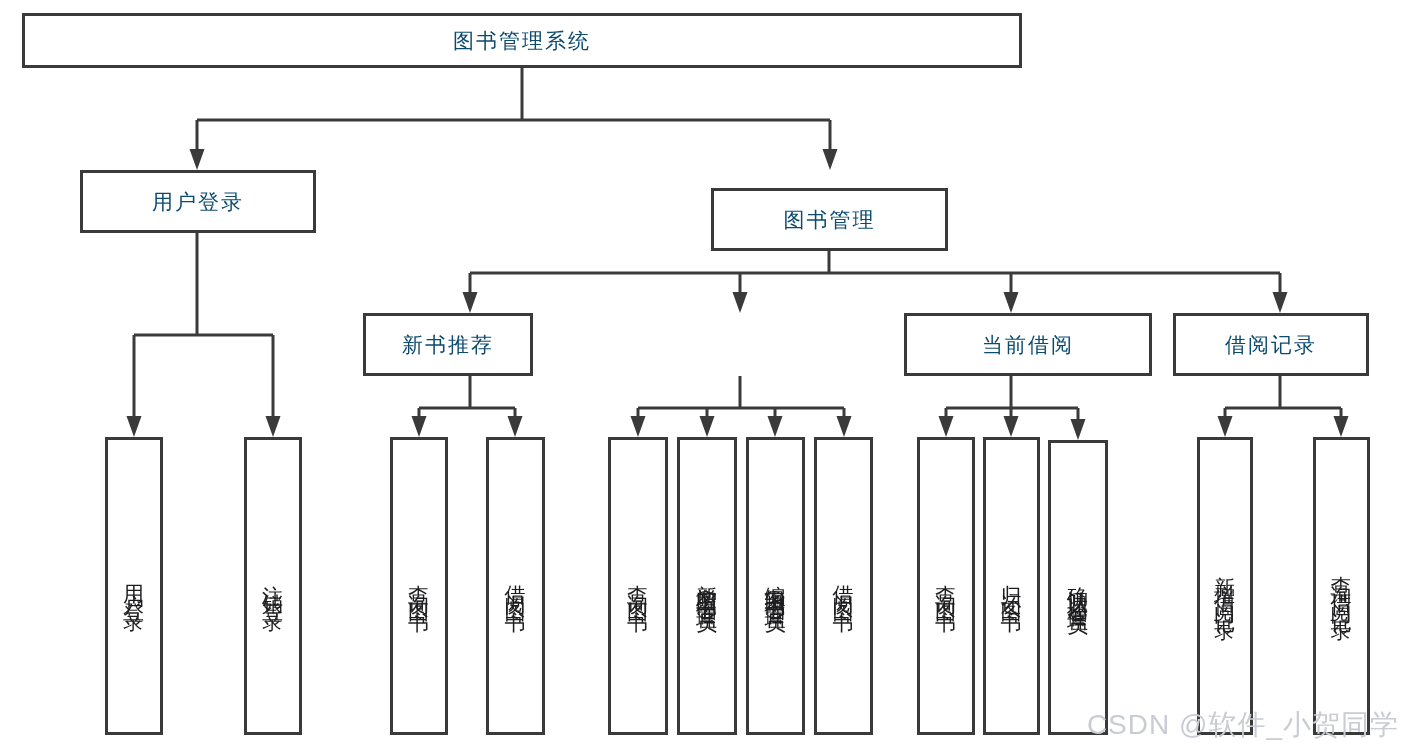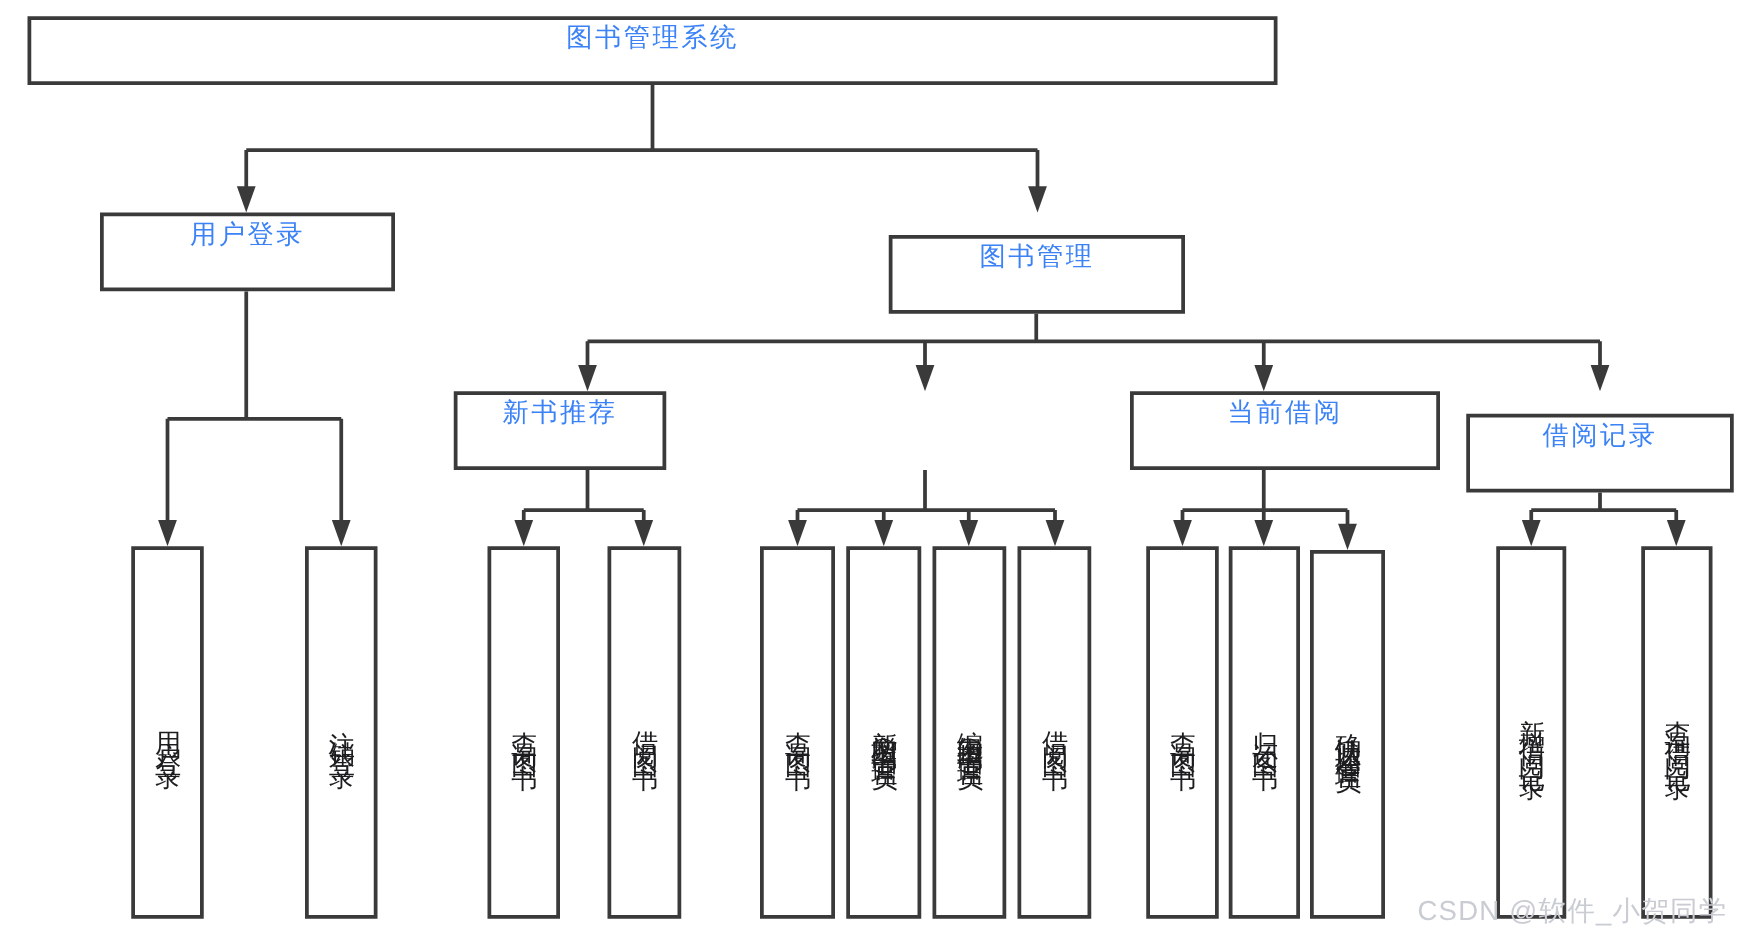--- a/index.html
+++ b/index.html
@@ -9,22 +9,22 @@
     background:#ffffff;
     font-family:"Liberation Sans", sans-serif;
     overflow:hidden;
   }
   .canvas svg { position:absolute; left:0; top:0; }
   .hbox {
     position:absolute;
     box-sizing:border-box;
     border:3px solid #3a3a3a;
     background:#ffffff;
-    display:flex; align-items:flex-start; justify-content:center;
-    font-size:21px; color:#3b82f6;
+    display:flex; align-items:center; justify-content:center;
+    font-size:21px; color:#0c4a6e;
     letter-spacing:2px;
     z-index:2;
   }
   .vbox {
     position:absolute;
     box-sizing:border-box;
     border:3px solid #3a3a3a;
     background:#ffffff;
     display:flex; align-items:center; justify-content:center;
     z-index:2;
@@ -32,22 +32,22 @@
   .vbox span {
     writing-mode:vertical-lr;
     text-orientation:mixed;
     font-size:21px; color:#1d1d1f;
     letter-spacing:9px;
     line-height:1;
   }
   .vbox.dense span { letter-spacing:4px; }
   .watermark {
     position:absolute;
-    right:23px; bottom:3px;
-    font-size:22px;
+    right:6px; bottom:3px;
+    font-size:28px;
     color:#c9ccd2;
     letter-spacing:1px;
     z-index:6;
     white-space:nowrap;
   }
 </style>
 </head>
 <body>
 
 <div class="canvas">
@@ -117,21 +117,21 @@
   <div class="hbox" style="left:711px;top:188px;width:237px;height:63px">
     <span>图书管理</span>
   </div>
 
   <div class="hbox" style="left:363px;top:313px;width:170px;height:63px">
     <span>新书推荐</span>
   </div>
   <div class="hbox" style="left:904px;top:313px;width:248px;height:63px">
     <span>当前借阅</span>
   </div>
-  <div class="hbox" style="left:1173px;top:331px;width:214px;height:63px">
+  <div class="hbox" style="left:1173px;top:313px;width:196px;height:63px">
     <span>借阅记录</span>
   </div>
 
   <div class="vbox" style="left:105px;top:437px;width:58px;height:298px">
     <span>用户登录</span>
   </div>
   <div class="vbox" style="left:244px;top:437px;width:58px;height:298px">
     <span>注销登录</span>
   </div>
 

